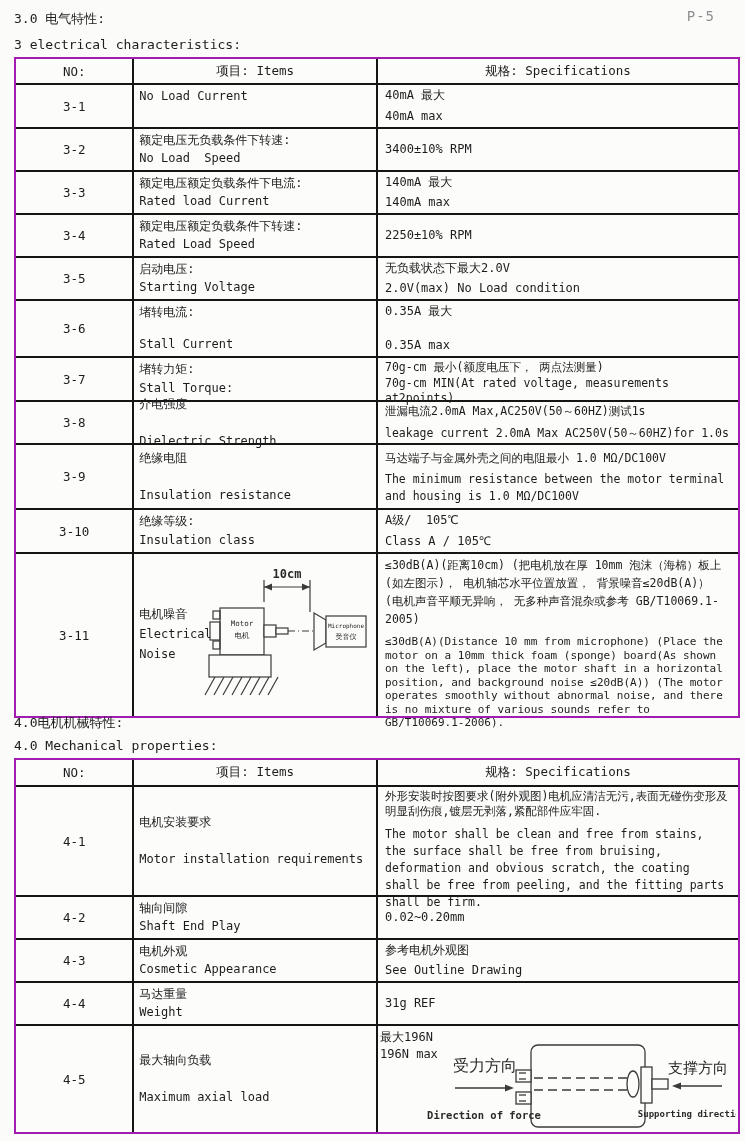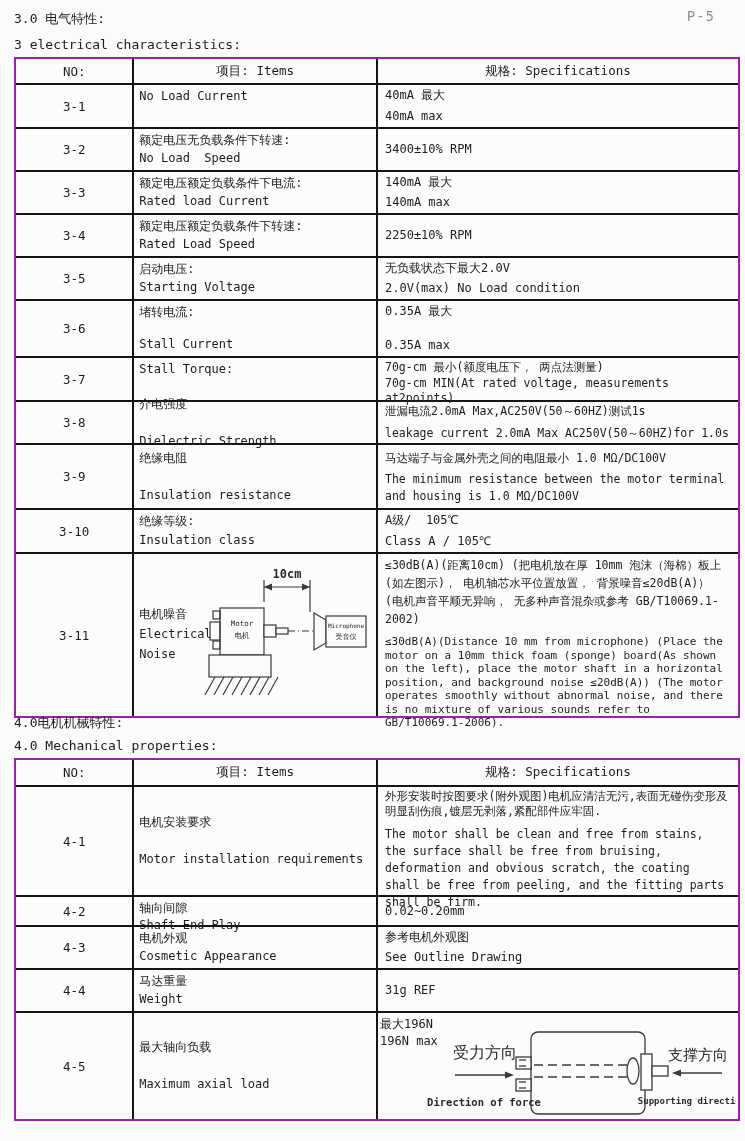--- a/index.html
+++ b/index.html
@@ -145,20 +145,21 @@
         <div class="ln">0.35A 最大</div>
         <div class="ln">0.35A max</div>
       </div>
         </div>
     </div>
 
     <div class="t-row" style="height:44px;">
       <div class="c-no">3-7</div>
       <div class="c-item">
           <div class="spread">
+        <div class="ln">堵转力矩:</div>
         <div class="ln">Stall Torque:</div>
       </div>
         </div>
       <div class="c-spec">
           <div class="spread longtxt">
         <div>70g-cm 最小(额度电压下， 两点法测量)</div>
         <div>70g-cm MIN(At rated voltage,  measurements at2points)</div>
       </div>
         </div>
     </div>
@@ -249,21 +250,21 @@
             <line x1="88" y1="123" x2="78" y2="141"></line>
           </g>
           <text x="97" y="24" font-size="12" font-weight="bold" text-anchor="middle">10cm</text>
           <text x="52" y="72" font-size="7.5" text-anchor="middle">Motor</text>
           <text x="52" y="84" font-size="7.5" text-anchor="middle">电机</text>
           <text x="156" y="74" font-size="6" text-anchor="middle">Microphone</text>
           <text x="156" y="85" font-size="7" text-anchor="middle">受音仪</text>
         </svg>
       </div>
       <div class="c-spec">
-        <div class="noise-zh">≤30dB(A)(距离10cm) (把电机放在厚 10mm 泡沫（海棉）板上(如左图示)， 电机轴芯水平位置放置， 背景噪音≤20dB(A)） (电机声音平顺无异响， 无多种声音混杂或参考 GB/T10069.1-2002)</div>
+        <div class="noise-zh">≤30dB(A)(距离10cm) (把电机放在厚 10mm 泡沫（海棉）板上(如左图示)， 电机轴芯水平位置放置， 背景噪音≤20dB(A)） (电机声音平顺无异响， 无多种声音混杂或参考 GB/T10069.1-2005)</div>
         <div class="noise-en">≤30dB(A)(Distance 10 mm from microphone) (Place the motor on a 10mm thick foam (sponge) board(As shown on the left), place the motor shaft in a horizontal position, and background noise ≤20dB(A)) (The motor operates smoothly without abnormal noise, and there is no mixture of various sounds refer to GB/T10069.1-2006).</div>
       </div>
     </div>
   </div>
 
   <div class="sec-title" style="top:714px;">4.0电机机械特性:</div>
   <div class="sec-title" style="top:738px;">4.0 Mechanical properties:</div>
 
   <div class="spec-table" style="top:758px;">
 
@@ -280,21 +281,21 @@
         <div class="ln">电机安装要求</div>
         <div class="ln">Motor installation requirements</div>
       </div>
         </div>
       <div class="c-spec">
         <div class="p41-zh">外形安装时按图要求(附外观图)电机应清洁无污,表面无碰伤变形及明显刮伤痕,镀层无剥落,紧配部件应牢固.</div>
         <div class="p41-en">The motor shall be clean and free from stains, the surface shall be free from bruising, deformation and obvious scratch, the coating shall be free from peeling, and the fitting parts shall be firm.</div>
       </div>
     </div>
 
-    <div class="t-row" style="height:30px;">
+    <div class="t-row" style="height:43px;">
       <div class="c-no">4-2</div>
       <div class="c-item">
           <div class="spread">
         <div class="ln">轴向间隙</div>
         <div class="ln">Shaft End Play</div>
       </div>
         </div>
       <div class="c-spec">
           <div class="center1">
         <div class="ln">0.02~0.20mm</div>

